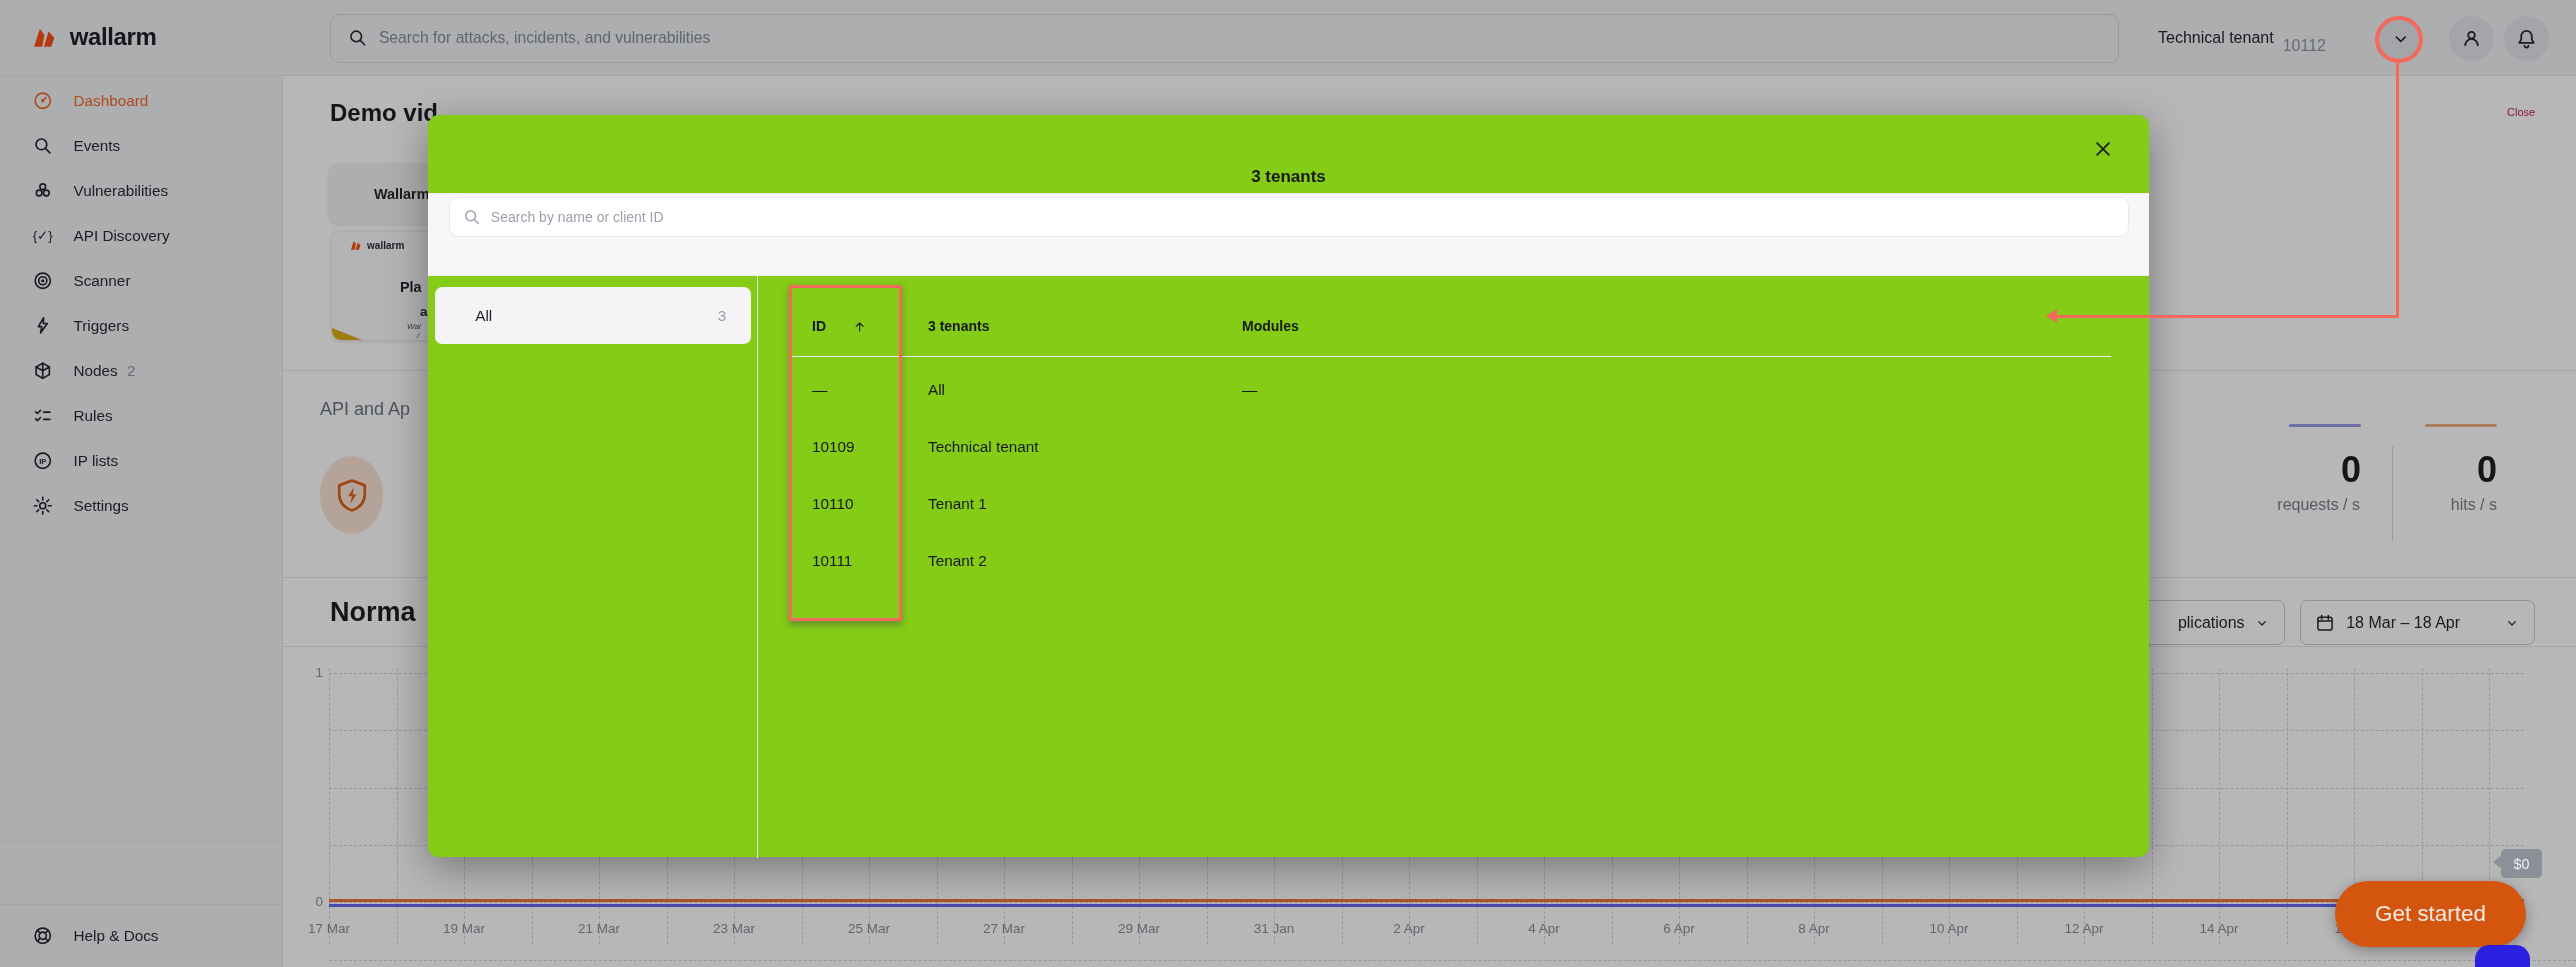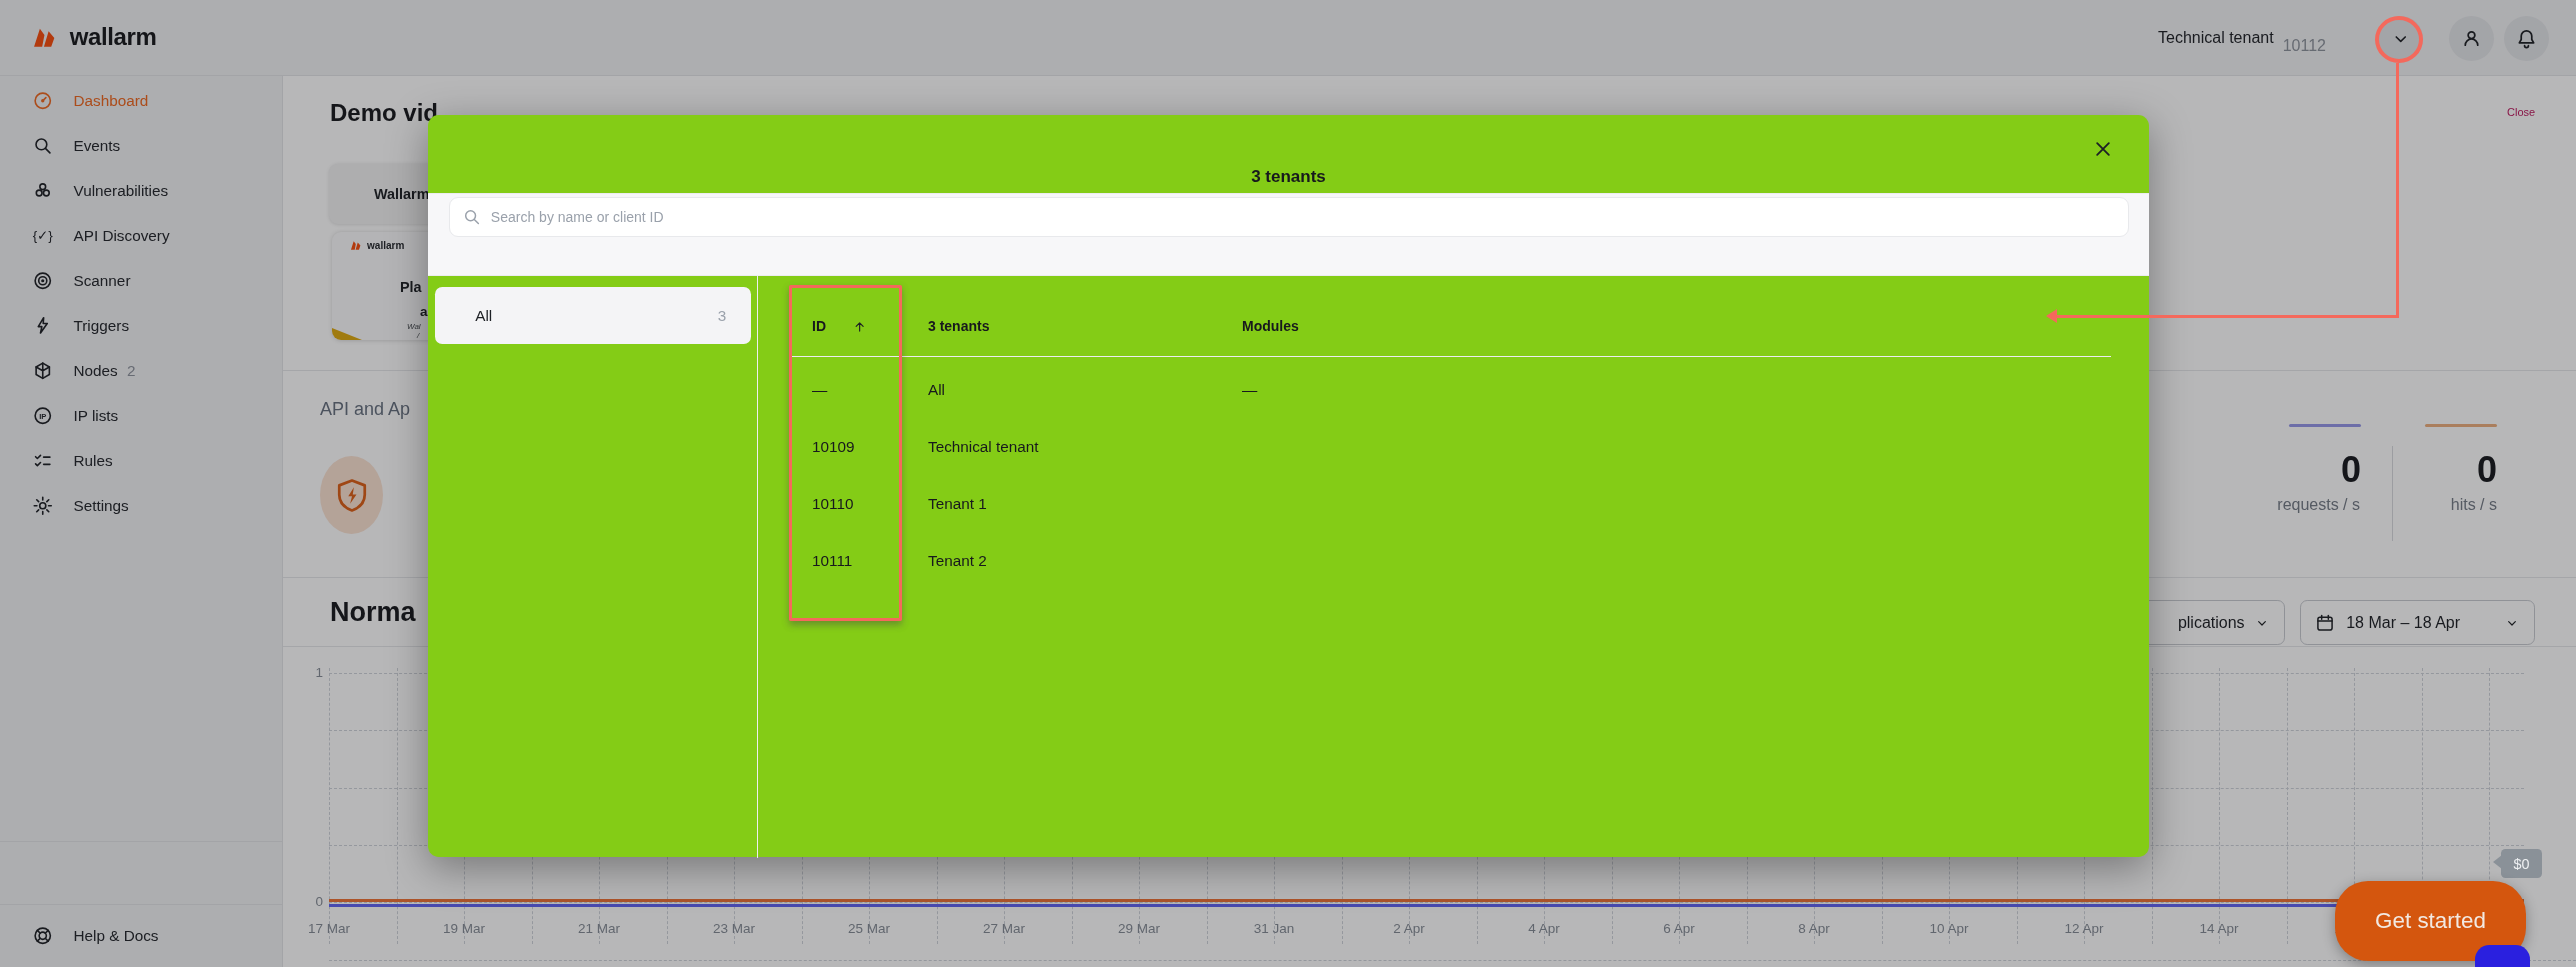--- a/index.html
+++ b/index.html
@@ -77,21 +77,21 @@
   
   .overlay { position:absolute; left:0; top:0; width:2576px; height:968px;
              background:rgba(16,17,20,0.30); z-index:2; }
 
   
   .ic-badge { position:absolute; left:2501px; top:849px; width:41px; height:29px; background:#8a9198;
               border-radius:4.5px; color:#eef0f2; font-size:14.4px; display:flex; align-items:center;
               justify-content:center; z-index:3; }
   .ic-badge::before { content:""; position:absolute; left:-8px; top:6.3px; border:7.2px solid transparent;
                       border-right:9px solid #8a9198; border-left:0; }
-  .ic-cta { position:absolute; left:2335px; top:881px; width:191px; height:80px; background:#d4560e;
+  .ic-cta { position:absolute; left:2335px; top:881px; width:191px; height:66px; background:#d4560e;
             border-radius:33px; color:#f2e9e2; font-size:22.4px; display:flex; align-items:center;
             justify-content:center; cursor:pointer; z-index:3; box-shadow:0 3.6px 12.6px rgba(0,0,0,.3); }
   .ic-chat { position:absolute; left:2475px; top:945px; width:55px; height:22.4px; background:#2a20df;
              border-radius:14.4px 14.4px 0 0; z-index:3; cursor:pointer; }
 
   
   .modal { position:absolute; left:428px; top:115px; width:1721px; height:742px; background:#84cc16;
            border-radius:10.8px; box-shadow:0 10.8px 40px rgba(0,0,0,.35); z-index:4; }
   .modal-title { position:absolute; left:0; top:52px; width:100%; text-align:center;
                  font-size:17px; font-weight:700; color:#17191d; }
@@ -130,20 +130,27 @@
 </head>
 <body>
 
 <div class="topbar">
   <div class="logo">
     <svg width="27" height="27" viewBox="0 0 26 26">
         <path d="M2 22 L7.6 4.5 L12 10.5 L9.8 22 Z M11.5 22 L16 7 L21.5 13.5 L18.5 22 Z" fill="#f84c0c"></path>
       </svg>
     <span class="logo-text">wallarm</span>
   </div>
+  <div class="global-search">
+    <svg class="ic" width="21.5" height="21.5" viewBox="0 0 24 24">
+        <circle cx="10.5" cy="10.5" r="6"></circle>
+        <line x1="15" y1="15" x2="20" y2="20"></line>
+      </svg>
+    <input placeholder="Search for attacks, incidents, and vulnerabilities" style="">
+  </div>
   <div class="tenant-switcher">
     <span class="tenant-name">Technical tenant</span>
     <span class="tenant-id">10112</span>
   </div>
   <div class="icon-btn" style="left:2378px">
     <svg class="ic" width="21.5" height="21.5" viewBox="0 0 24 24">
         <path d="M7 10l5 5 5-5"></path>
       </svg>
   </div>
   <div class="icon-btn" style="left:2449px">
@@ -222,37 +229,37 @@
           <svg class="ic" width="21.5" height="21.5" viewBox="0 0 24 24">
             <polygon points="12,3.5 19.4,7.75 19.4,16.25 12,20.5 4.6,16.25 4.6,7.75"></polygon>
             <path d="M12 3.5 V12 M4.6 7.75 L12 12 L19.4 7.75 M12 12 V20.5"></path>
           </svg>
         </span>
         <span>Nodes</span>
         <span class="side-badge">2</span>
       </div>
       <div class="side-item">
         <span class="s-icon">
-          <svg class="ic" width="21.5" height="21.5" viewBox="0 0 24 24" style="font-size:17px">
-            <circle cx="12" cy="12" r="8.5"></circle>
-            <text x="12" y="15.5" text-anchor="middle" font-size="8.5" font-weight="bold" stroke="none" fill="currentColor">IP</text>
-          </svg>
-        </span>
-        <span>IP lists</span>
-      </div>
-      <div class="side-item">
-        <span class="s-icon">
           <svg class="ic" width="21.5" height="21.5" viewBox="0 0 24 24">
             <path d="M4 7.5 l2 2 l3.5 -3.5"></path>
             <line x1="13" y1="8" x2="20" y2="8"></line>
             <path d="M4 15.5 l2 2 l3.5 -3.5"></path>
             <line x1="13" y1="16" x2="20" y2="16"></line>
           </svg>
         </span>
         <span>Rules</span>
+      </div>
+      <div class="side-item">
+        <span class="s-icon">
+          <svg class="ic" width="21.5" height="21.5" viewBox="0 0 24 24" style="font-size:17px">
+            <circle cx="12" cy="12" r="8.5"></circle>
+            <text x="12" y="15.5" text-anchor="middle" font-size="8.5" font-weight="bold" stroke="none" fill="currentColor">IP</text>
+          </svg>
+        </span>
+        <span>IP lists</span>
       </div>
       <div class="side-item">
         <span class="s-icon">
           <svg class="ic" width="21.5" height="21.5" viewBox="0 0 24 24">
             <circle cx="12" cy="12" r="3.4"></circle>
             <path d="M12 2.5v3 M12 18.5v3 M2.5 12h3 M18.5 12h3 M5.3 5.3l2.1 2.1 M16.6 16.6l2.1 2.1 M18.7 5.3l-2.1 2.1 M7.4 16.6l-2.1 2.1"></path>
           </svg>
         </span>
         <span>Settings</span>
       </div>

